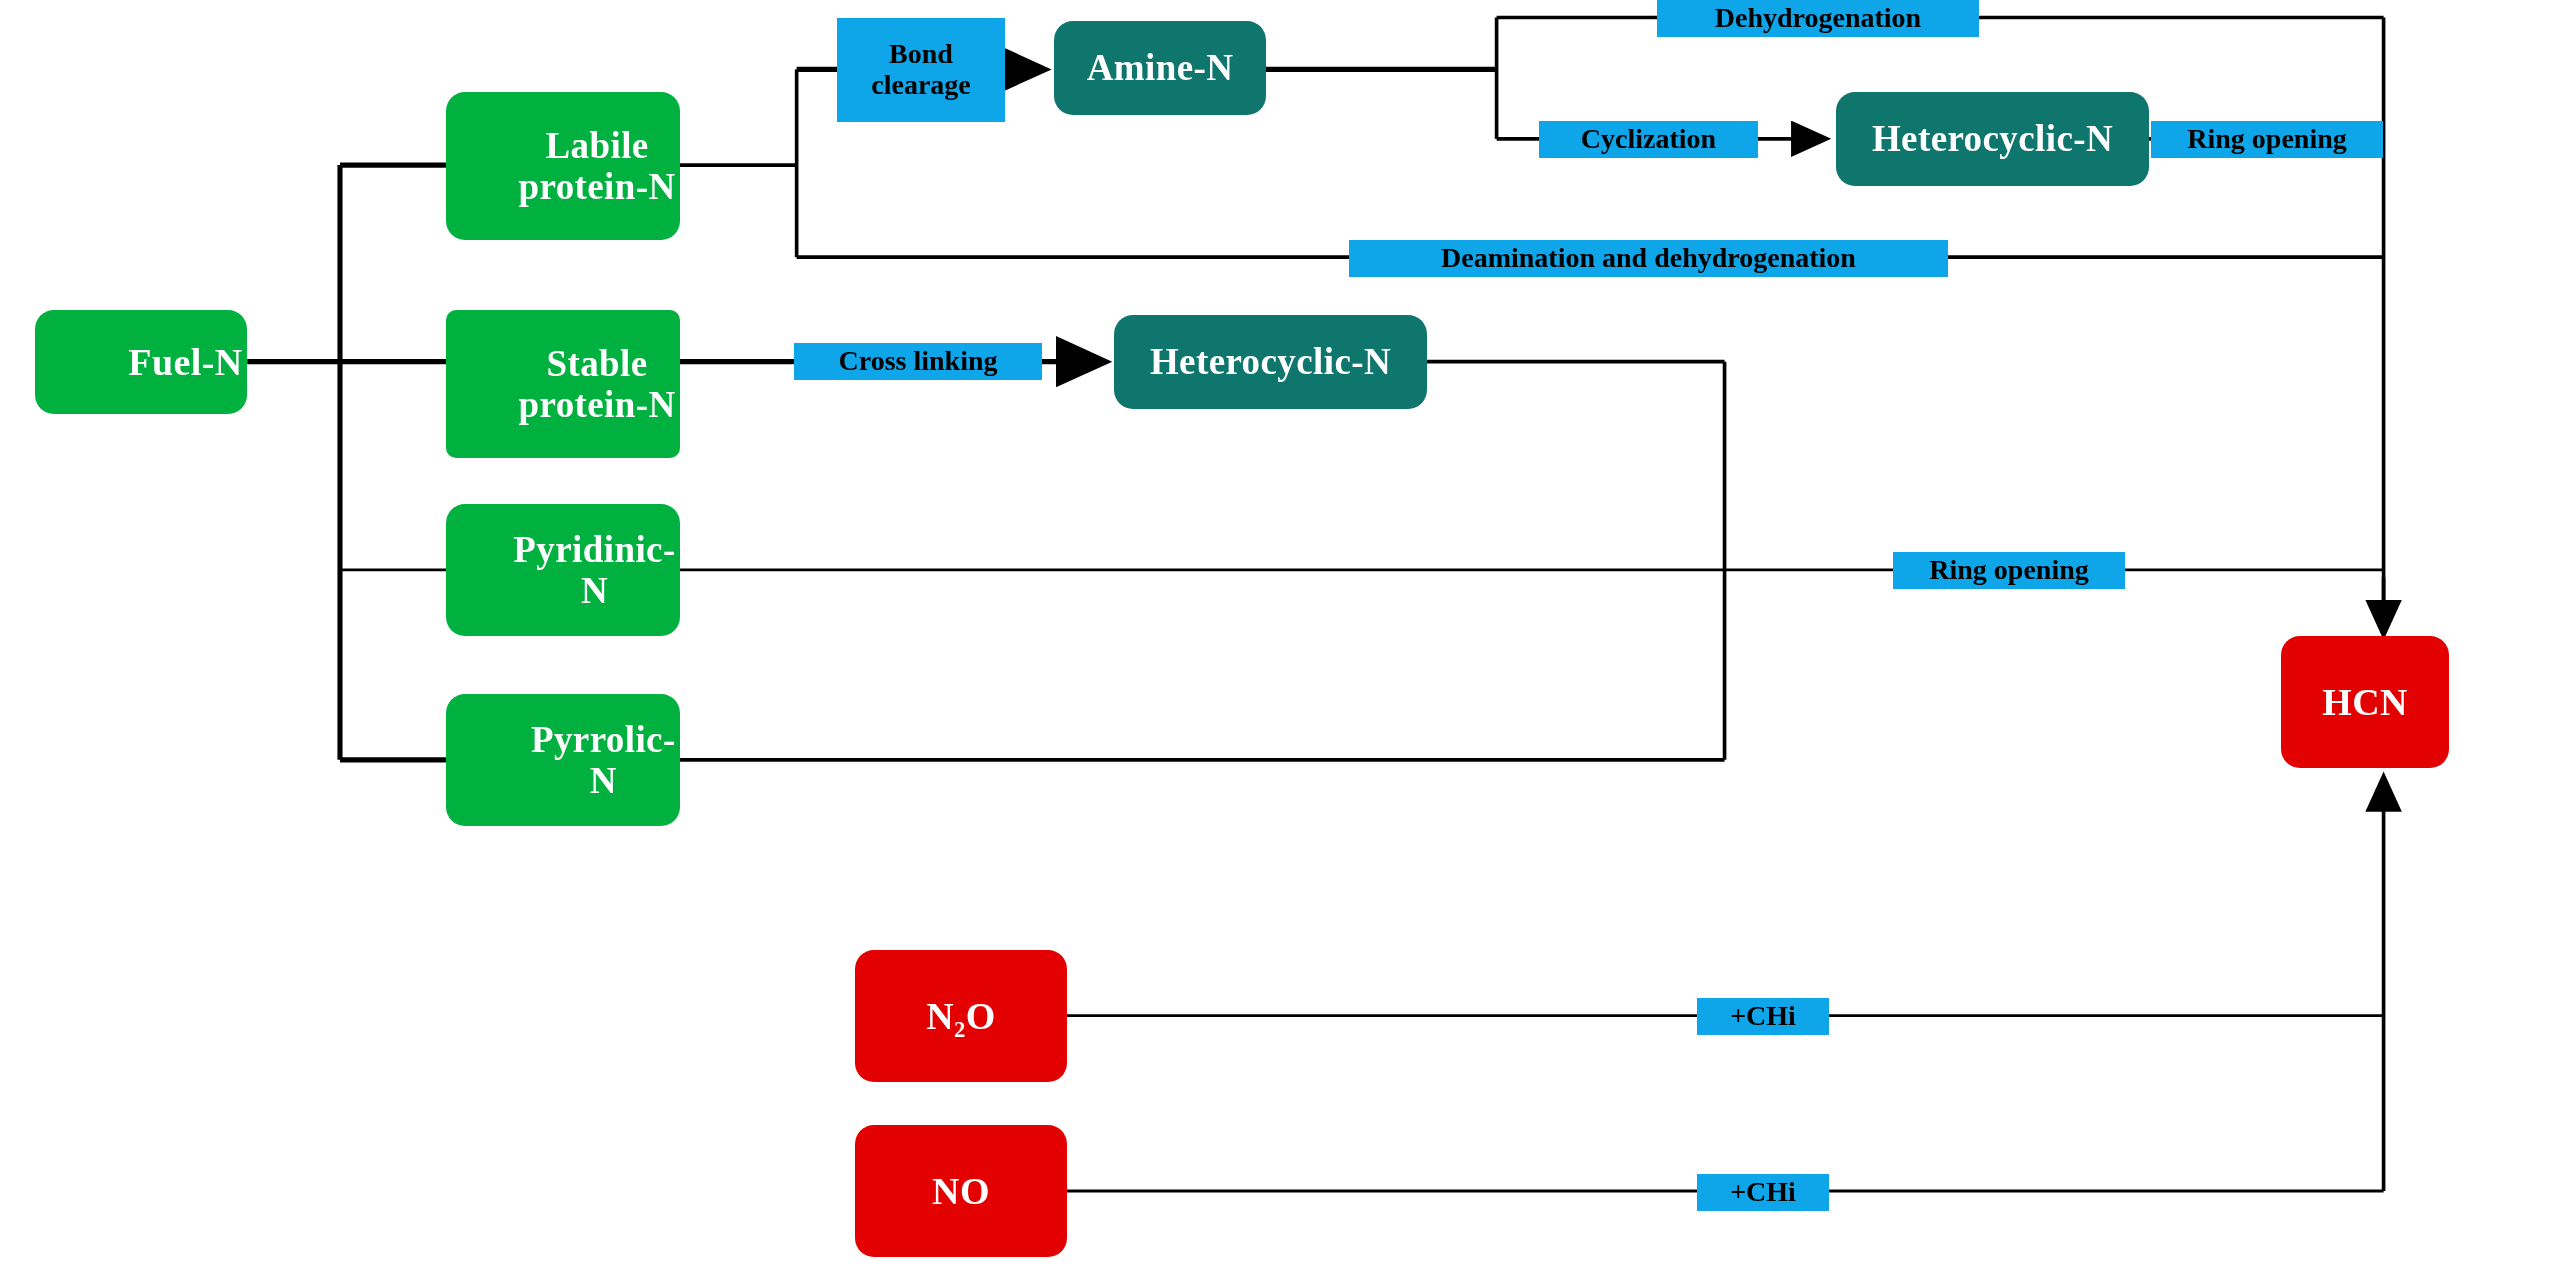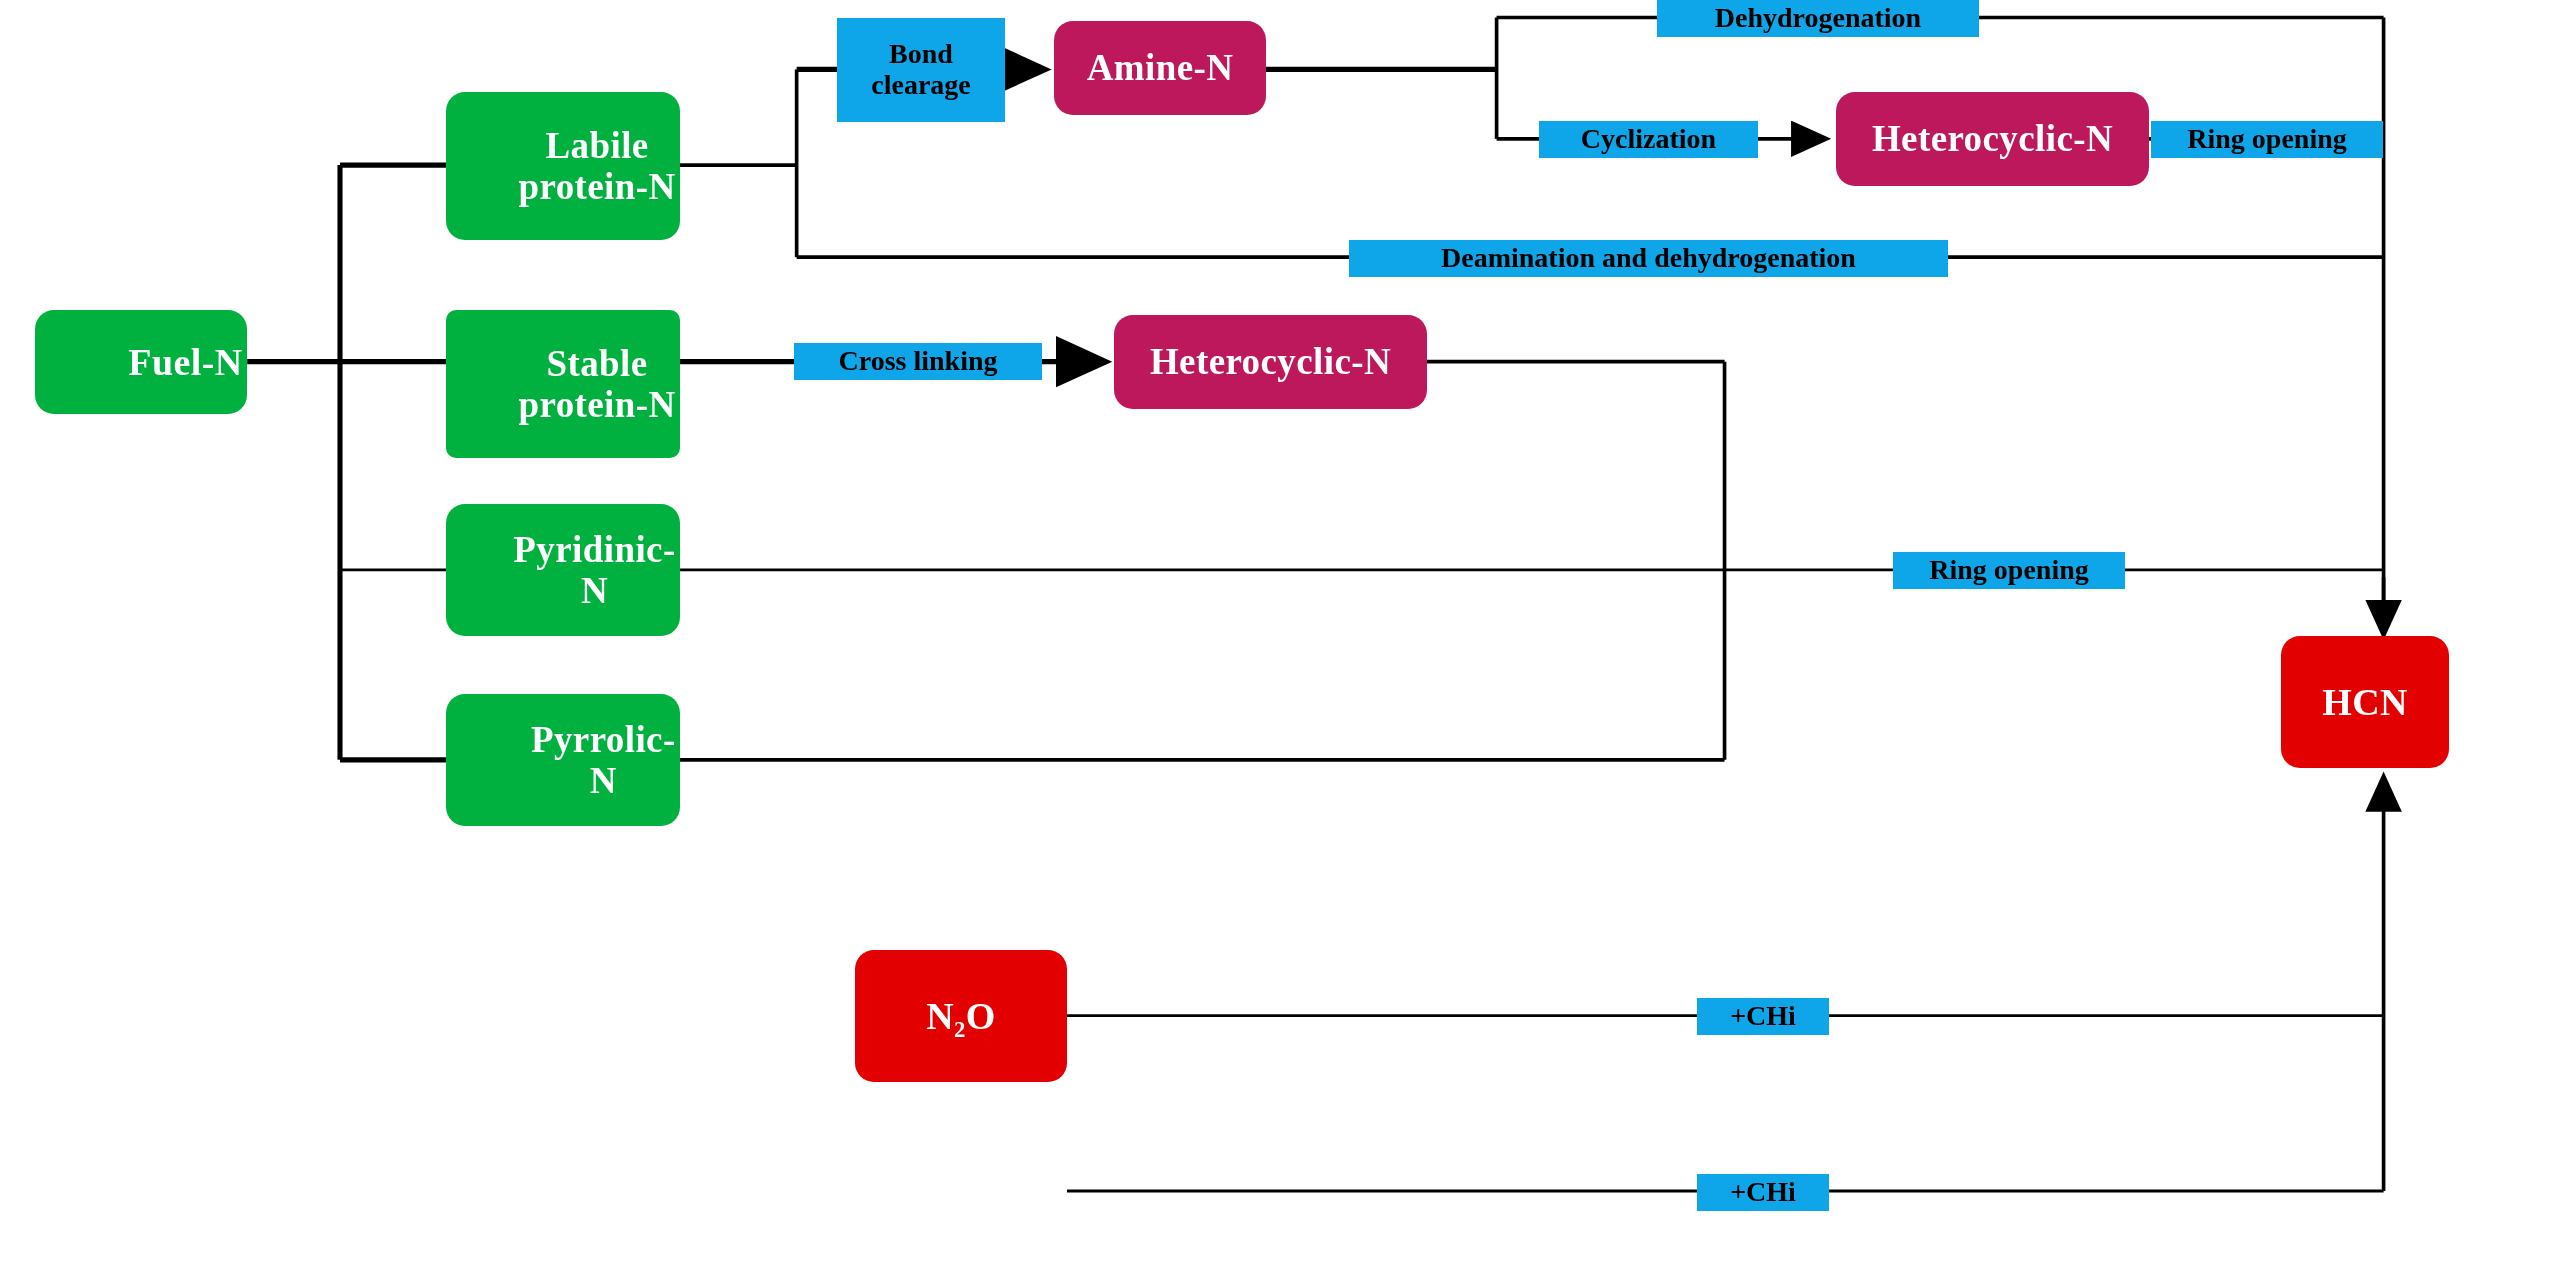--- a/index.html
+++ b/index.html
@@ -32,21 +32,21 @@
     border-radius: 19px;
     color: #ffffff;
     font-weight: bold;
     line-height: 1.12;
     letter-spacing: 0.4px;
     z-index: 5;
     box-sizing: border-box;
     padding: 1.5px 4.4px;
   }
   .node.green { background: #00b140; justify-content: flex-end; }
-  .node.blue  { background: #be185d; }
+  .node.blue  { background: #0f766e; }
   .node.red   { background: #e30000; }
 
   .edge-label {
     position: absolute;
     z-index: 6;
     background: #0ea5e9;
     color: #000000;
     font-weight: bold;
     text-align: center;
     line-height: 1.08;
@@ -156,20 +156,23 @@
   </div>
 
   <div class="node red" style="left:2281px; top:636px; width:168px; height:132px; font-size:38px;">
     <span>HCN</span>
   </div>
 
   <div class="node red" style="left:855px; top:950px; width:212px; height:132px; font-size:38px;">
     <span>N₂O</span>
   </div>
 
+  <div class="node red" style="left:855px; top:1125px; width:212px; height:132px; font-size:38px;">
+    <span>NO</span>
+  </div>
 
   <div class="edge-label" style="left:837px; top:17.5px; width:168px; height:104px; font-size:28px;">
     <span style="white-space:pre-line;">Bond
 clearage</span>
   </div>
 
   <div class="edge-label" style="left:1657px; top:0px; width:322px; height:37px; font-size:28px;">
     <span>Dehydrogenation</span>
   </div>
 

